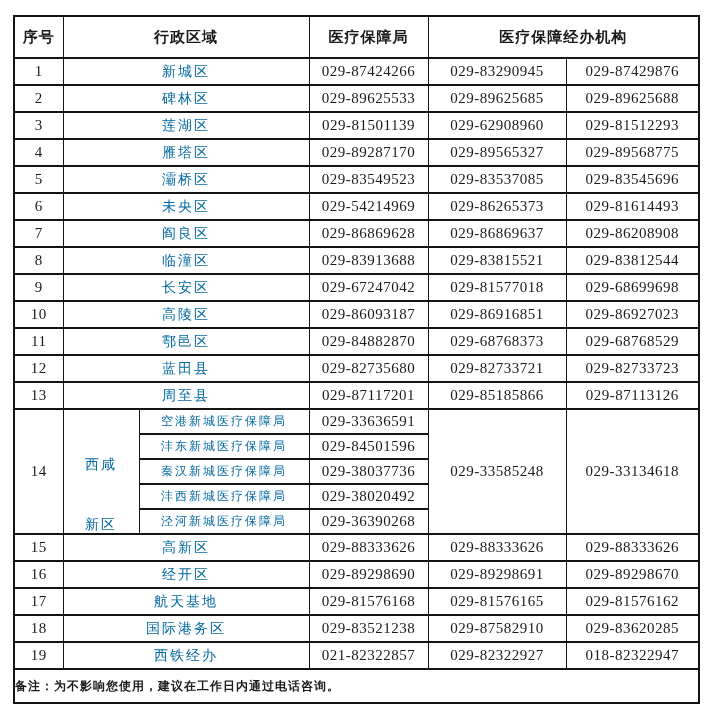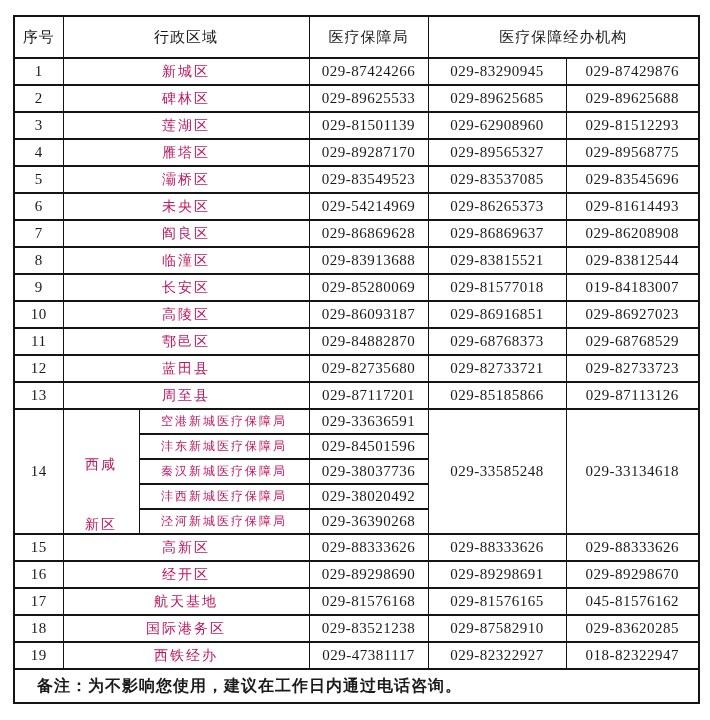--- a/index.html
+++ b/index.html
@@ -29,46 +29,45 @@
     overflow: hidden;
     white-space: nowrap;
   }
   tr.hdr-row { height: 42px; }
   tr.data-row { height: 27px; }
   tr.sub-row { height: 25px; }
   tr.note-row { height: 34px; }
 
   .hdr {
     font-family: "Liberation Sans", "DejaVu Sans", sans-serif;
-    font-weight: normal;
+    font-weight: bold;
     font-size: 15px;
     letter-spacing: 1px;
     color: #1a1a1a;
   }
   .cn {
     font-family: "Liberation Serif", "DejaVu Serif", serif;
     font-size: 14px;
     letter-spacing: 2px;
-    color: #be185d;
+    color: #0369a1;
   }
   .num {
     font-family: "Liberation Serif", "DejaVu Serif", serif;
     font-size: 15px;
     letter-spacing: 0.5px;
     color: #1a1a1a;
   }
   .subname { font-size: 12px; letter-spacing: 2px; }
   td.xixian-cell div { line-height: 1; margin-top: 46px; }
   td.xixian-cell div + div { }
   td.note-cell {
     text-align: left;
-    padding-left: 22px;
     font-family: "Liberation Sans", "DejaVu Sans", sans-serif;
     font-weight: bold;
-    font-size: 16px;
+    font-size: 12px;
     letter-spacing: 1px;
     color: #1a1a1a;
   }
 </style>
 </head>
 <body>
 
 <div class="page">
   <table class="dir">
     <colgroup>
@@ -140,23 +139,23 @@
     <tr class="data-row">
       <td class="num">8</td>
       <td class="cn" colspan="2">临潼区</td>
       <td class="num">029-83913688</td>
       <td class="num">029-83815521</td>
       <td class="num">029-83812544</td>
     </tr>
     <tr class="data-row">
       <td class="num">9</td>
       <td class="cn" colspan="2">长安区</td>
-      <td class="num">029-85280069</td>
+      <td class="num">029-67247042</td>
       <td class="num">029-81577018</td>
-      <td class="num">019-84183007</td>
+      <td class="num">029-68699698</td>
     </tr>
     <tr class="data-row">
       <td class="num">10</td>
       <td class="cn" colspan="2">高陵区</td>
       <td class="num">029-86093187</td>
       <td class="num">029-86916851</td>
       <td class="num">029-86927023</td>
     </tr>
     <tr class="data-row">
       <td class="num">11</td>
@@ -220,33 +219,33 @@
       <td class="cn" colspan="2">经开区</td>
       <td class="num">029-89298690</td>
       <td class="num">029-89298691</td>
       <td class="num">029-89298670</td>
     </tr>
     <tr class="data-row">
       <td class="num">17</td>
       <td class="cn" colspan="2">航天基地</td>
       <td class="num">029-81576168</td>
       <td class="num">029-81576165</td>
-      <td class="num">045-81576162</td>
+      <td class="num">029-81576162</td>
     </tr>
     <tr class="data-row">
       <td class="num">18</td>
       <td class="cn" colspan="2">国际港务区</td>
       <td class="num">029-83521238</td>
       <td class="num">029-87582910</td>
       <td class="num">029-83620285</td>
     </tr>
     <tr class="data-row">
       <td class="num">19</td>
       <td class="cn" colspan="2">西铁经办</td>
-      <td class="num">029-47381117</td>
+      <td class="num">021-82322857</td>
       <td class="num">029-82322927</td>
       <td class="num">018-82322947</td>
     </tr>
 
     <tr class="note-row">
       <td class="note-cell" colspan="6">备注：为不影响您使用，建议在工作日内通过电话咨询。</td>
     </tr>
   </tbody>
     </table>
 </div>

